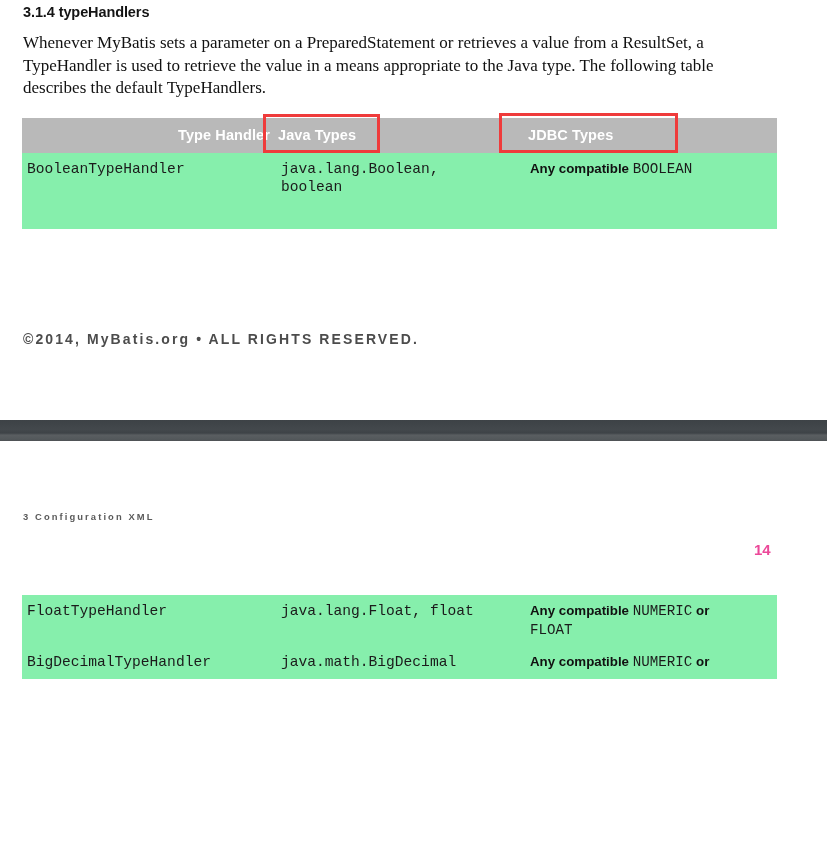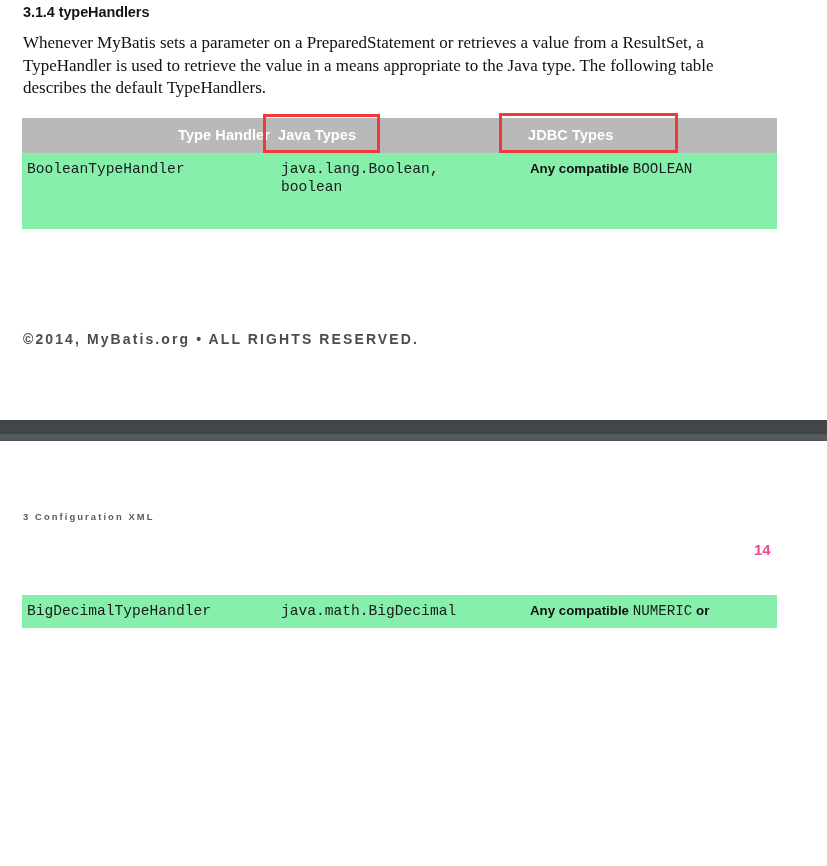--- a/index.html
+++ b/index.html
@@ -259,18 +259,23 @@
 </div>
 
 <table class="th-table bottom">
   <colgroup>
       <col class="c1">
       <col class="c2">
       <col class="c3">
     </colgroup>
   <tbody>
     <tr>
+      <td>FloatTypeHandler</td>
+      <td>java.lang.Float, float</td>
+      <td class="col-jdbc"><span>Any compatible </span><span class="mono">NUMERIC</span><span> or</span><br><span class="mono">FLOAT</span></td>
+    </tr>
+    <tr>
       <td>BigDecimalTypeHandler</td>
       <td>java.math.BigDecimal</td>
       <td class="col-jdbc"><span>Any compatible </span><span class="mono">NUMERIC</span><span> or</span><br></td>
     </tr>
   </tbody>
 </table>
 
 </body></html>

